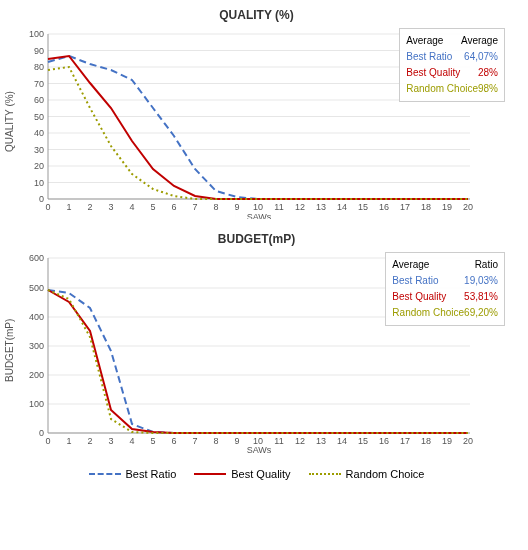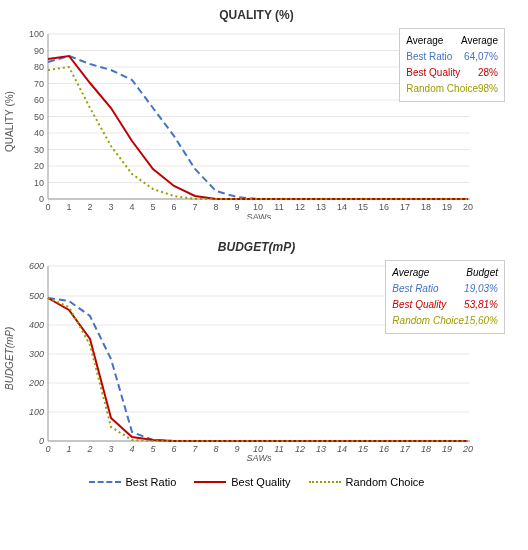--- a/index.html
+++ b/index.html
@@ -188,21 +188,21 @@
           </div>
           <div class="legend-row">
             <span class="olive">Random Choice</span>
             <span class="olive">98%</span>
           </div>
         </div>
       </div>
     </div>
   </div>
 
-  <div class="chart-section" style="height:230px; margin-top:12px;font-style:italic;">
+  <div class="chart-section" style="height:230px; margin-top:4px;">
     <div class="chart-title">BUDGET(mP)</div>
     <div class="chart-area">
       <div class="y-label">BUDGET(mP)</div>
       <div class="chart-with-legend">
         <svg class="chart-svg" width="470" height="205">
 
           <g>
             <line x1="28" y1="185" x2="450" y2="185" stroke="#ccc" stroke-width="0.5"></line>
             <line x1="28" y1="156" x2="450" y2="156" stroke="#ccc" stroke-width="0.5"></line>
             <line x1="28" y1="127" x2="450" y2="127" stroke="#ccc" stroke-width="0.5"></line>
@@ -248,33 +248,33 @@
           <polyline points="28,42 49,45 70,60 91,103 112,176 133,184 154,185 448,185" fill="none" stroke="#4472C4" stroke-width="2" stroke-dasharray="7,4"></polyline>
 
           <polyline points="28,42 49,54 70,83 91,162 112,181 133,184 154,185 448,185" fill="none" stroke="#C00000" stroke-width="2"></polyline>
 
           <polyline points="28,42 49,51 70,89 91,171 112,184 133,185 448,185" fill="none" stroke="#9C9C00" stroke-width="2" stroke-dasharray="2,3"></polyline>
         </svg>
 
         <div class="legend-box">
           <div class="legend-row">
             <span>Average</span>
-            <span>Budget</span>
+            <span>Ratio</span>
           </div>
           <div class="legend-row">
             <span class="blue">Best Ratio</span>
             <span class="blue">19,03%</span>
           </div>
           <div class="legend-row">
             <span class="red">Best Quality</span>
             <span class="red">53,81%</span>
           </div>
           <div class="legend-row">
             <span class="olive">Random Choice</span>
-            <span class="olive">15,60%</span>
+            <span class="olive">69,20%</span>
           </div>
         </div>
       </div>
     </div>
   </div>
 
   <div class="bottom-legend">
     <div class="bottom-legend-item">
       <span class="line-sample dashed-blue"></span>
       <span>Best Ratio</span>

